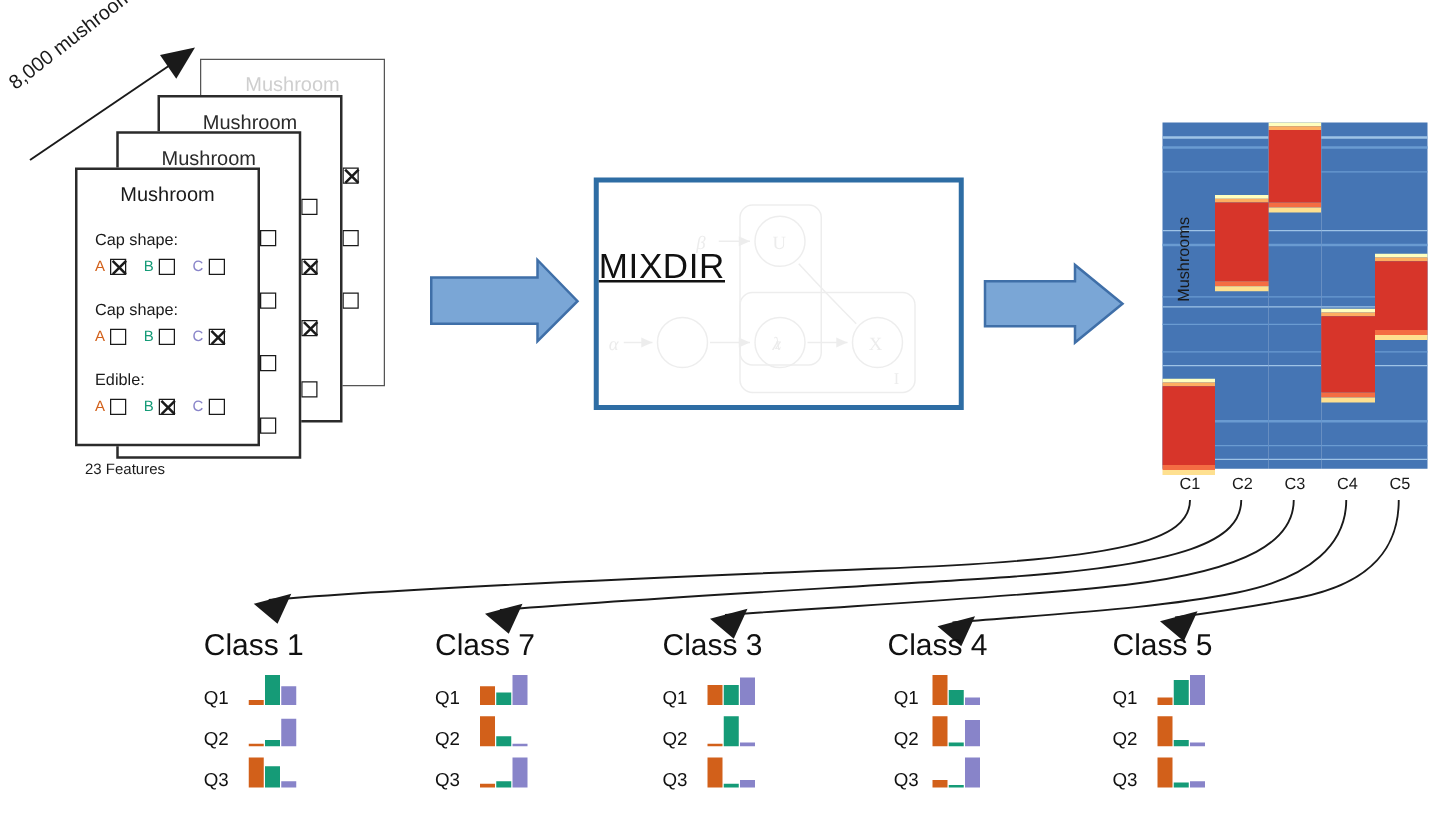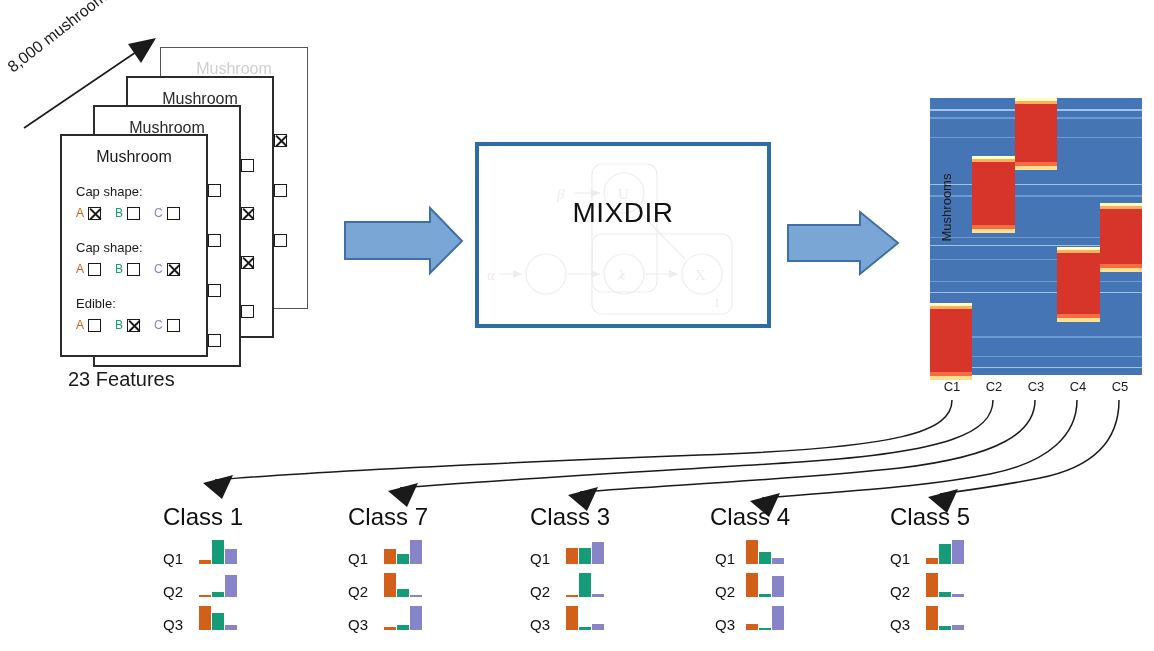--- a/index.html
+++ b/index.html
@@ -33,31 +33,31 @@
        width:15px;height:1.8px;background:#1a1a1a;}
   .box.x::before{transform:rotate(45deg);}
   .box.x::after{transform:rotate(-45deg);}
   .box.x{box-shadow:inset 0 0 0 1px #fff;}
 
   
   .ghostcol{position:absolute;display:flex;align-items:center;gap:4px;}
   .ghostcol .opt-letter{color:#8884c9;font-size:12px;}
   .ghostcol.pale .opt-letter{color:#bdbbdd;}
 
-  .features-label{position:absolute;left:68px;top:368px;font-size:20px;color:#1a1a1a;}
+  .features-label{position:absolute;left:68px;top:368px;font-size:12px;color:#1a1a1a;}
 
   
   .mush-label{position:absolute;left:10px;top:60px;font-size:16px;color:#1a1a1a;
               transform:rotate(-38deg);transform-origin:left center;white-space:nowrap;}
 
   
   .mixbox{position:absolute;left:475px;top:142px;width:296px;height:186px;
           border:4px solid #2e6da4;background:#fff;box-sizing:border-box;}
-  .mixtext{position:absolute;left:0;right:0;top:50px;text-align:center;
-           font-size:28px;line-height:34px;color:#111;letter-spacing:.5px;}
+  .mixtext{position:absolute;left:0;right:0;top:50px;text-align:left;
+           font-size:28px;line-height:34px;color:#111;letter-spacing:.5px;text-decoration:underline;}
 
   
   .heat{position:absolute;left:930px;top:98px;width:212px;height:277px;}
   .heat-col{position:absolute;top:0;height:100%;}
   .hm-label-y{position:absolute;left:913px;top:200px;font-size:13px;color:#1a1a1a;
               transform:rotate(-90deg);transform-origin:center center;white-space:nowrap;}
   .hm-xlabels{position:absolute;left:930px;top:379px;width:212px;height:18px;}
   .hm-xlabels span{position:absolute;top:0;font-size:13px;text-align:center;
                    width:40px;color:#1a1a1a;}
 

